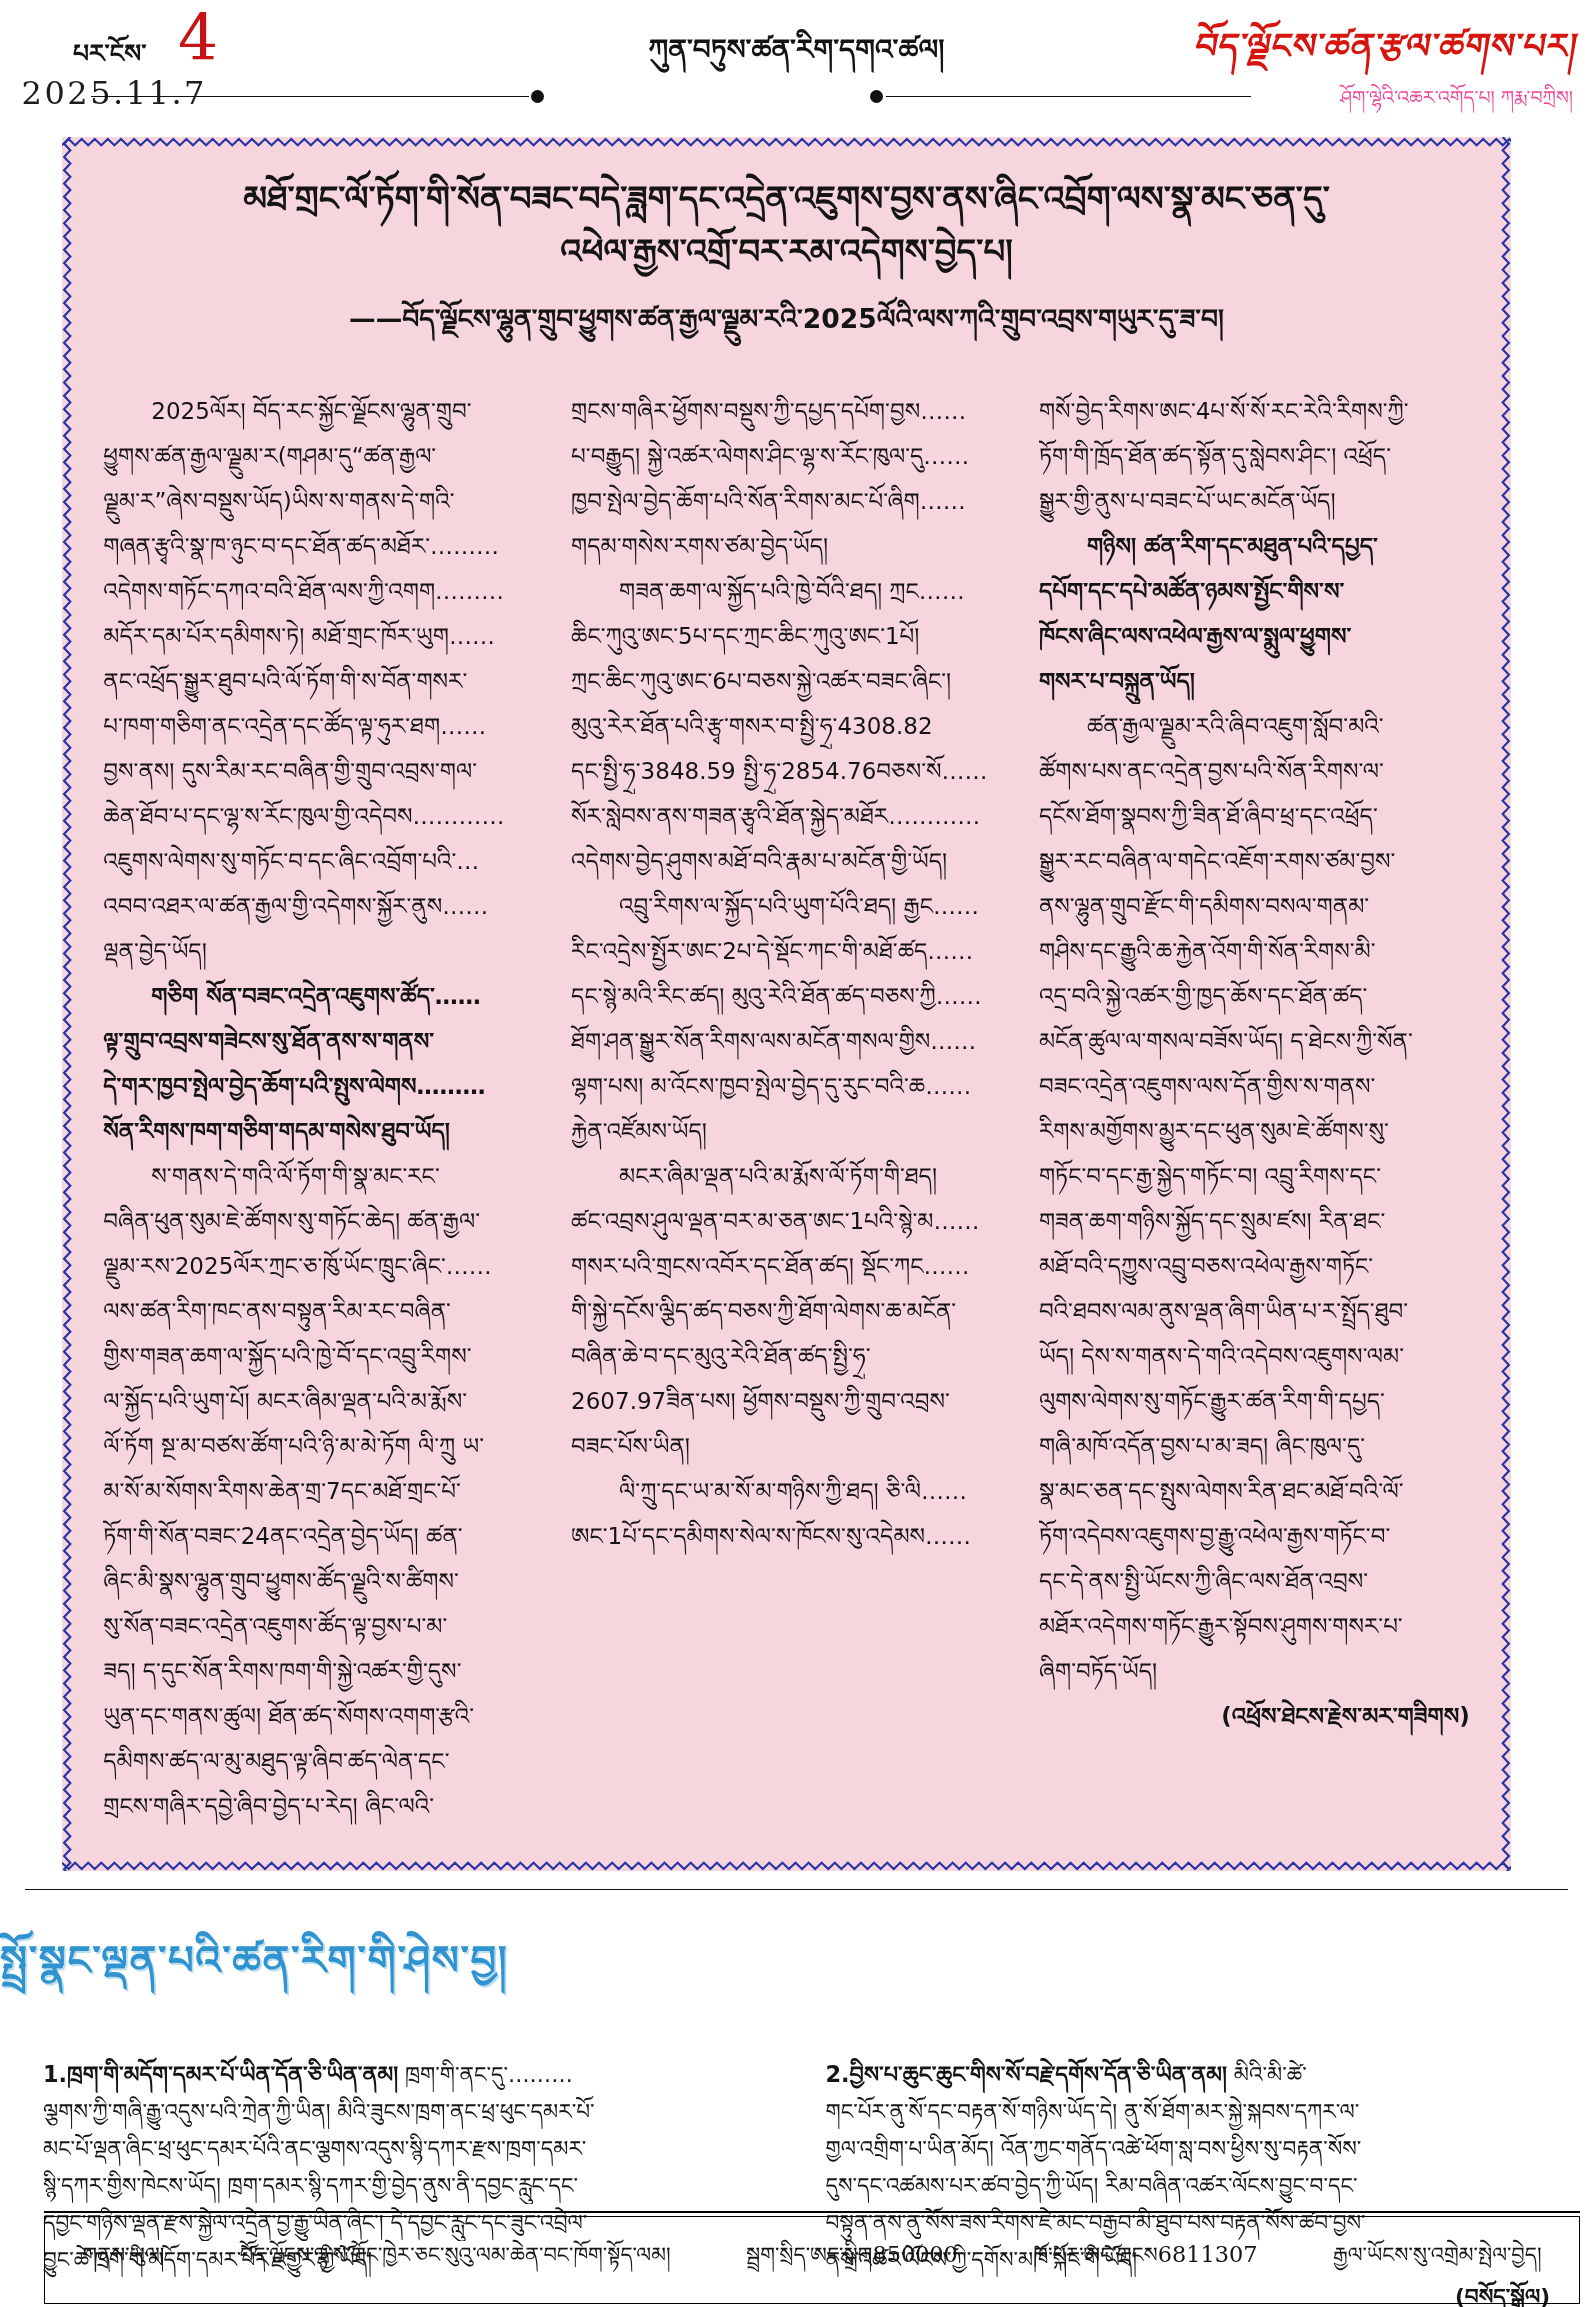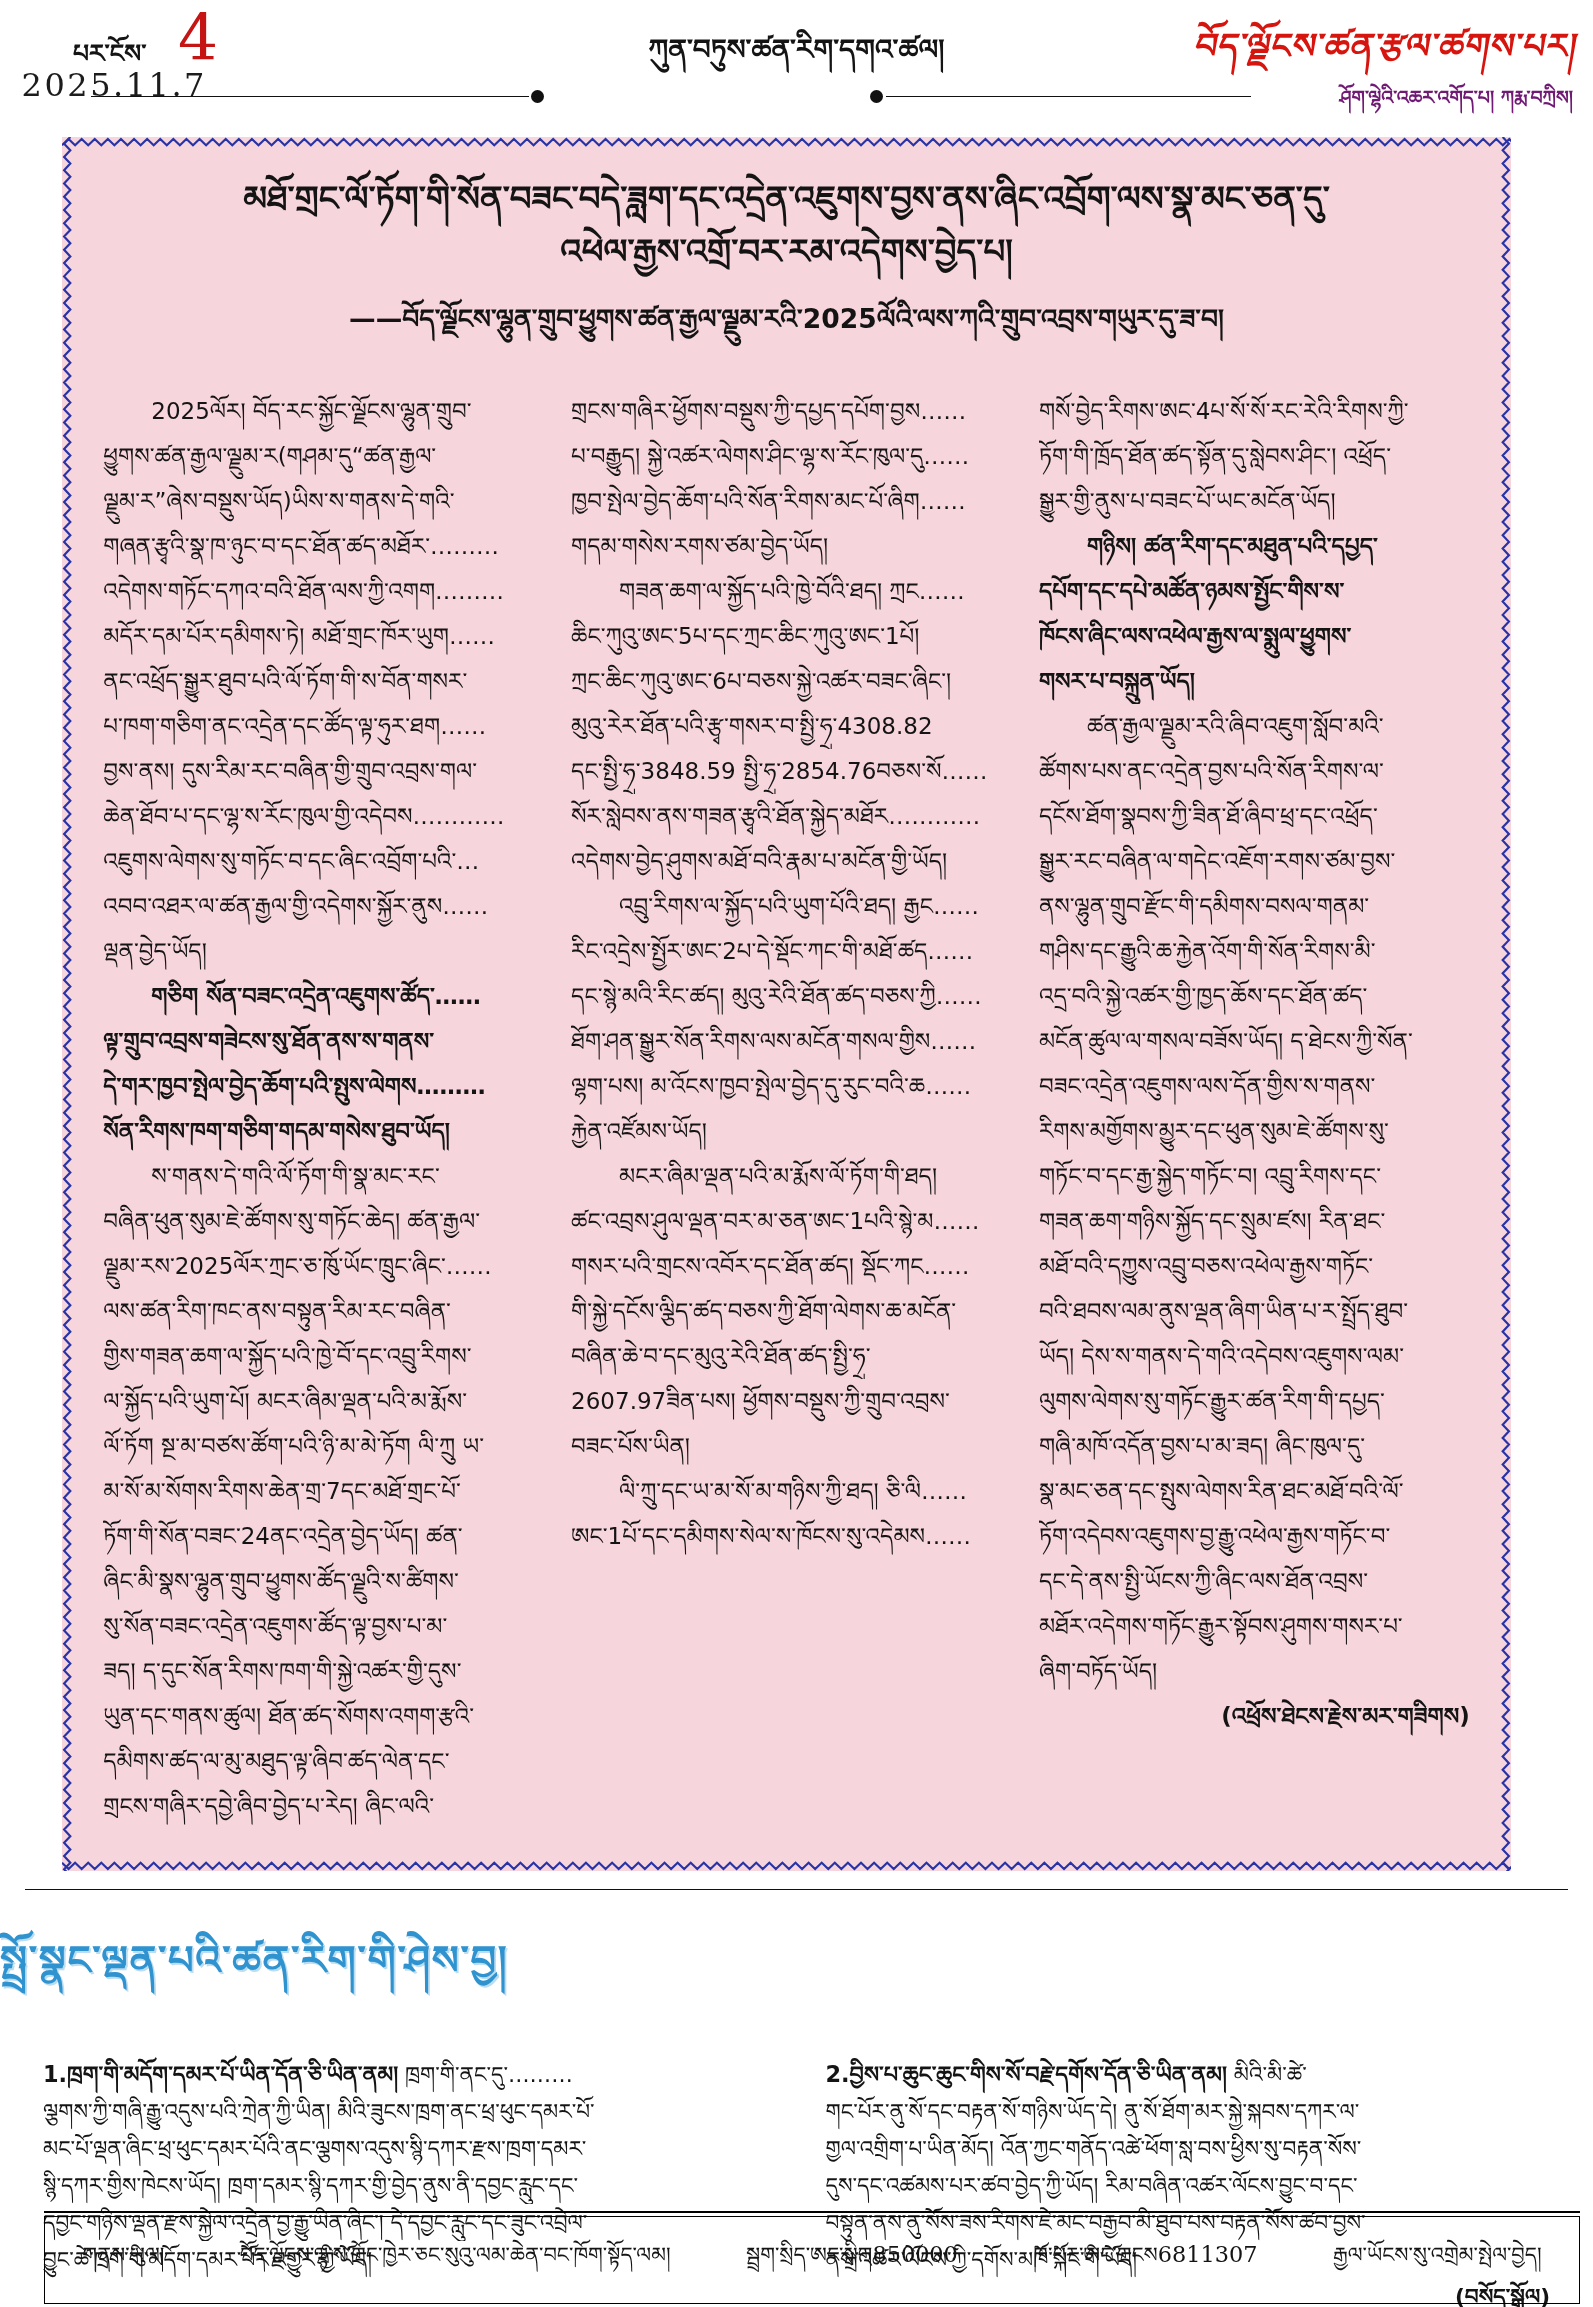--- a/index.html
+++ b/index.html
@@ -4,31 +4,31 @@
 <style>
   html,body{margin:0;padding:0;background:#ffffff;}
   .page{position:relative;width:1593px;height:2307px;background:#fff;overflow:hidden;
         font-family:"DejaVu Sans","Liberation Sans",sans-serif;color:#141414;}
 
   
   .header{position:relative;height:134px;}
   .page-label{position:absolute;left:73px;top:25px;font-size:25px;font-weight:700;}
   .page-number{position:absolute;left:178px;top:1.7px;font-size:63px;color:#c41414;
                font-family:"DejaVu Serif","Liberation Serif",serif;}
-  .date{position:absolute;left:21.6px;top:66px;font-size:32px;letter-spacing:2.5px;
+  .date{position:absolute;left:21.6px;top:74px;font-size:32px;letter-spacing:2.5px;
         font-family:"DejaVu Serif","Liberation Serif",serif;color:#1c1c1c;}
   .masthead{position:absolute;left:0;right:0;top:18px;text-align:center;font-size:28px;font-weight:600;}
   .rule-left{position:absolute;left:91px;top:96px;width:438px;border-top:1.7px solid #111;}
   .rule-right{position:absolute;left:886px;top:96px;width:365px;border-top:1.7px solid #111;}
   .rule-dot{position:absolute;top:90px;width:13.3px;height:13.3px;border-radius:50%;background:#111;}
   .dot-a{left:531px;} .dot-b{left:870px;}
   .masthead-red{position:absolute;right:16.6px;top:6.6px;width:415px;text-align:right;
                 font-size:35px;font-weight:700;color:#d6150f;transform:skewX(-10deg);
                 letter-spacing:0.8px;}
-  .designer-line{position:absolute;right:20px;top:76px;font-size:19px;color:#701a75;font-weight:bold;}
+  .designer-line{position:absolute;right:20px;top:76px;font-size:19px;color:#ec4899;}
 
   
   .sci-box{position:absolute;left:62px;top:137px;width:1449px;height:1734px;
            background:#f7d5dc;box-sizing:border-box;}
   .zz{position:absolute;display:block;}
   .zz-top{left:0;top:0;width:100%;height:10px;}
   .zz-bottom{left:0;bottom:0;width:100%;height:10px;transform:scaleY(-1);}
   .zz-left{left:0;top:0;width:10px;height:100%;}
   .zz-right{right:0;top:0;width:10px;height:100%;transform:scaleX(-1);}
   .sci-inner{position:absolute;left:13.3px;right:13.3px;top:11.6px;bottom:11.6px;overflow:hidden;}

